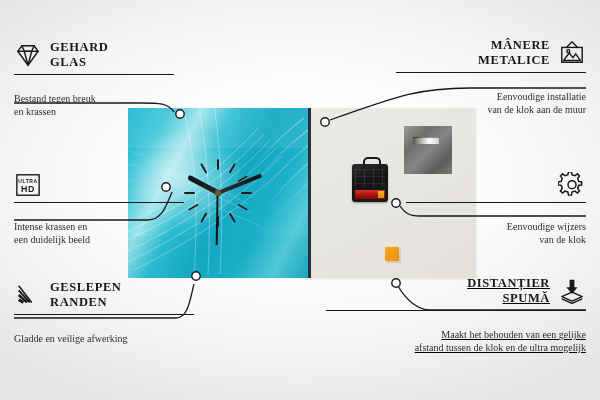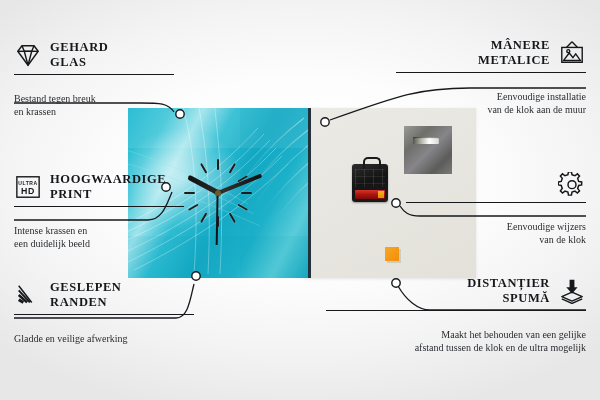--- a/index.html
+++ b/index.html
@@ -245,22 +245,20 @@
 en krassen</div>
   </div>
 
   <div class="callout left" style="left:14px;top:172px;width:170px;">
     <div class="co-title">
       <svg class="ico" viewBox="0 0 30 28">
         <rect x="3" y="3" width="24" height="22" fill="none" stroke="#15171a" stroke-width="1.5"></rect>
         <text x="15" y="12" font-family="Liberation Sans, sans-serif" font-size="5.4" text-anchor="middle" fill="#15171a">ultra</text>
         <text x="15" y="22" font-family="Liberation Sans, sans-serif" font-size="9.5" font-weight="bold" text-anchor="middle" fill="#15171a">HD</text>
       </svg>
-      <span class="txt">HOOGWAARDIGE
-PRINT</span>
     </div>
     <div class="rule"></div>
     <div class="co-sub">Intense krassen en
 een duidelijk beeld</div>
   </div>
 
   <div class="callout left" style="left:14px;top:280px;width:180px;">
     <div class="co-title">
       <svg class="ico" viewBox="0 0 30 28">
         <g stroke="#15171a" fill="none" stroke-linecap="butt">
@@ -303,21 +301,21 @@
           <path d="M15 3.5 l3.2 1.1 2.6-2.0 2.3 2.3 -2.0 2.6 1.1 3.2 3.2 0.6 0 3.2 -3.2 0.6 -1.1 3.2 2.0 2.6 -2.3 2.3 -2.6-2.0 -3.2 1.1 -0.6 3.2 -3.2 0 -0.6-3.2 -3.2-1.1 -2.6 2.0 -2.3-2.3 2.0-2.6 -1.1-3.2 -3.2-0.6 0-3.2 3.2-0.6 1.1-3.2 -2.0-2.6 2.3-2.3 2.6 2.0 3.2-1.1 0.6-3.2 3.2 0 z" transform="translate(0,-0.6)"></path>
           <circle cx="15" cy="13.6" r="4.3"></circle>
         </g>
       </svg>
     </div>
     <div class="rule"></div>
     <div class="co-sub">Eenvoudige wijzers
 van de klok</div>
   </div>
 
-  <div class="callout right" style="right:14px;top:276px;width:260px;">
+  <div class="callout right" style="right:14px;top:276px;width:260px;text-decoration:underline;">
     <div class="co-title">
       <span class="txt">DISTANȚIER
 SPUMĂ</span>
       <svg class="ico" viewBox="0 0 30 28">
         <g fill="none" stroke="#15171a" stroke-width="1.5" stroke-linejoin="round">
           <path d="M12.4 2 h5.2 v8 h3.4 L15 17 L8.9 10 h3.5 z" fill="#15171a" stroke="none"></path>
           <path d="M15 15.2 L26 20 L15 24.8 L4 20 Z"></path>
           <path d="M4 22.6 L15 27.4 L26 22.6"></path>
         </g>
       </svg>

